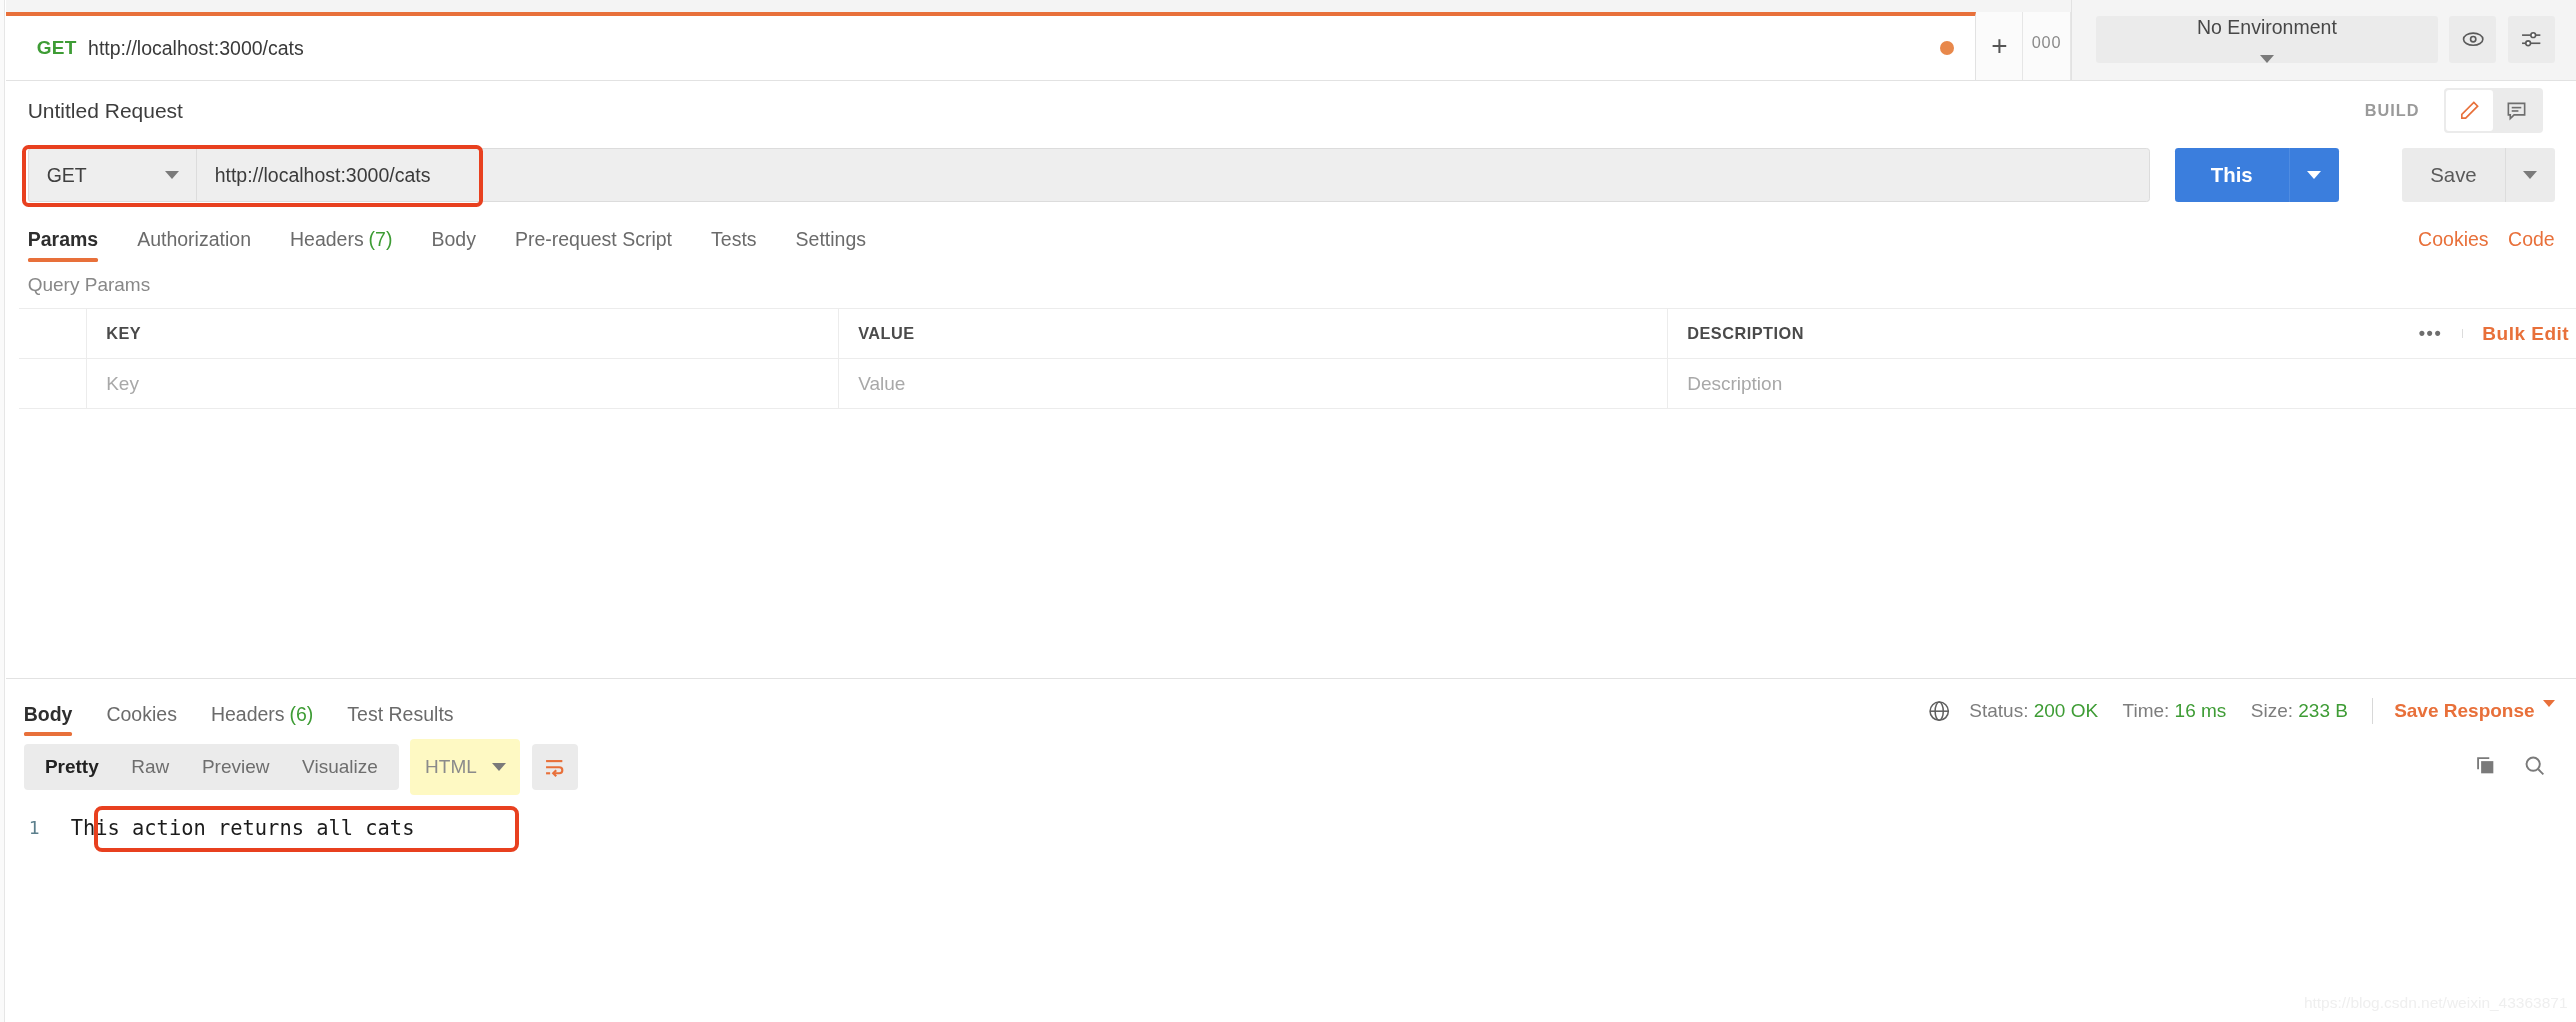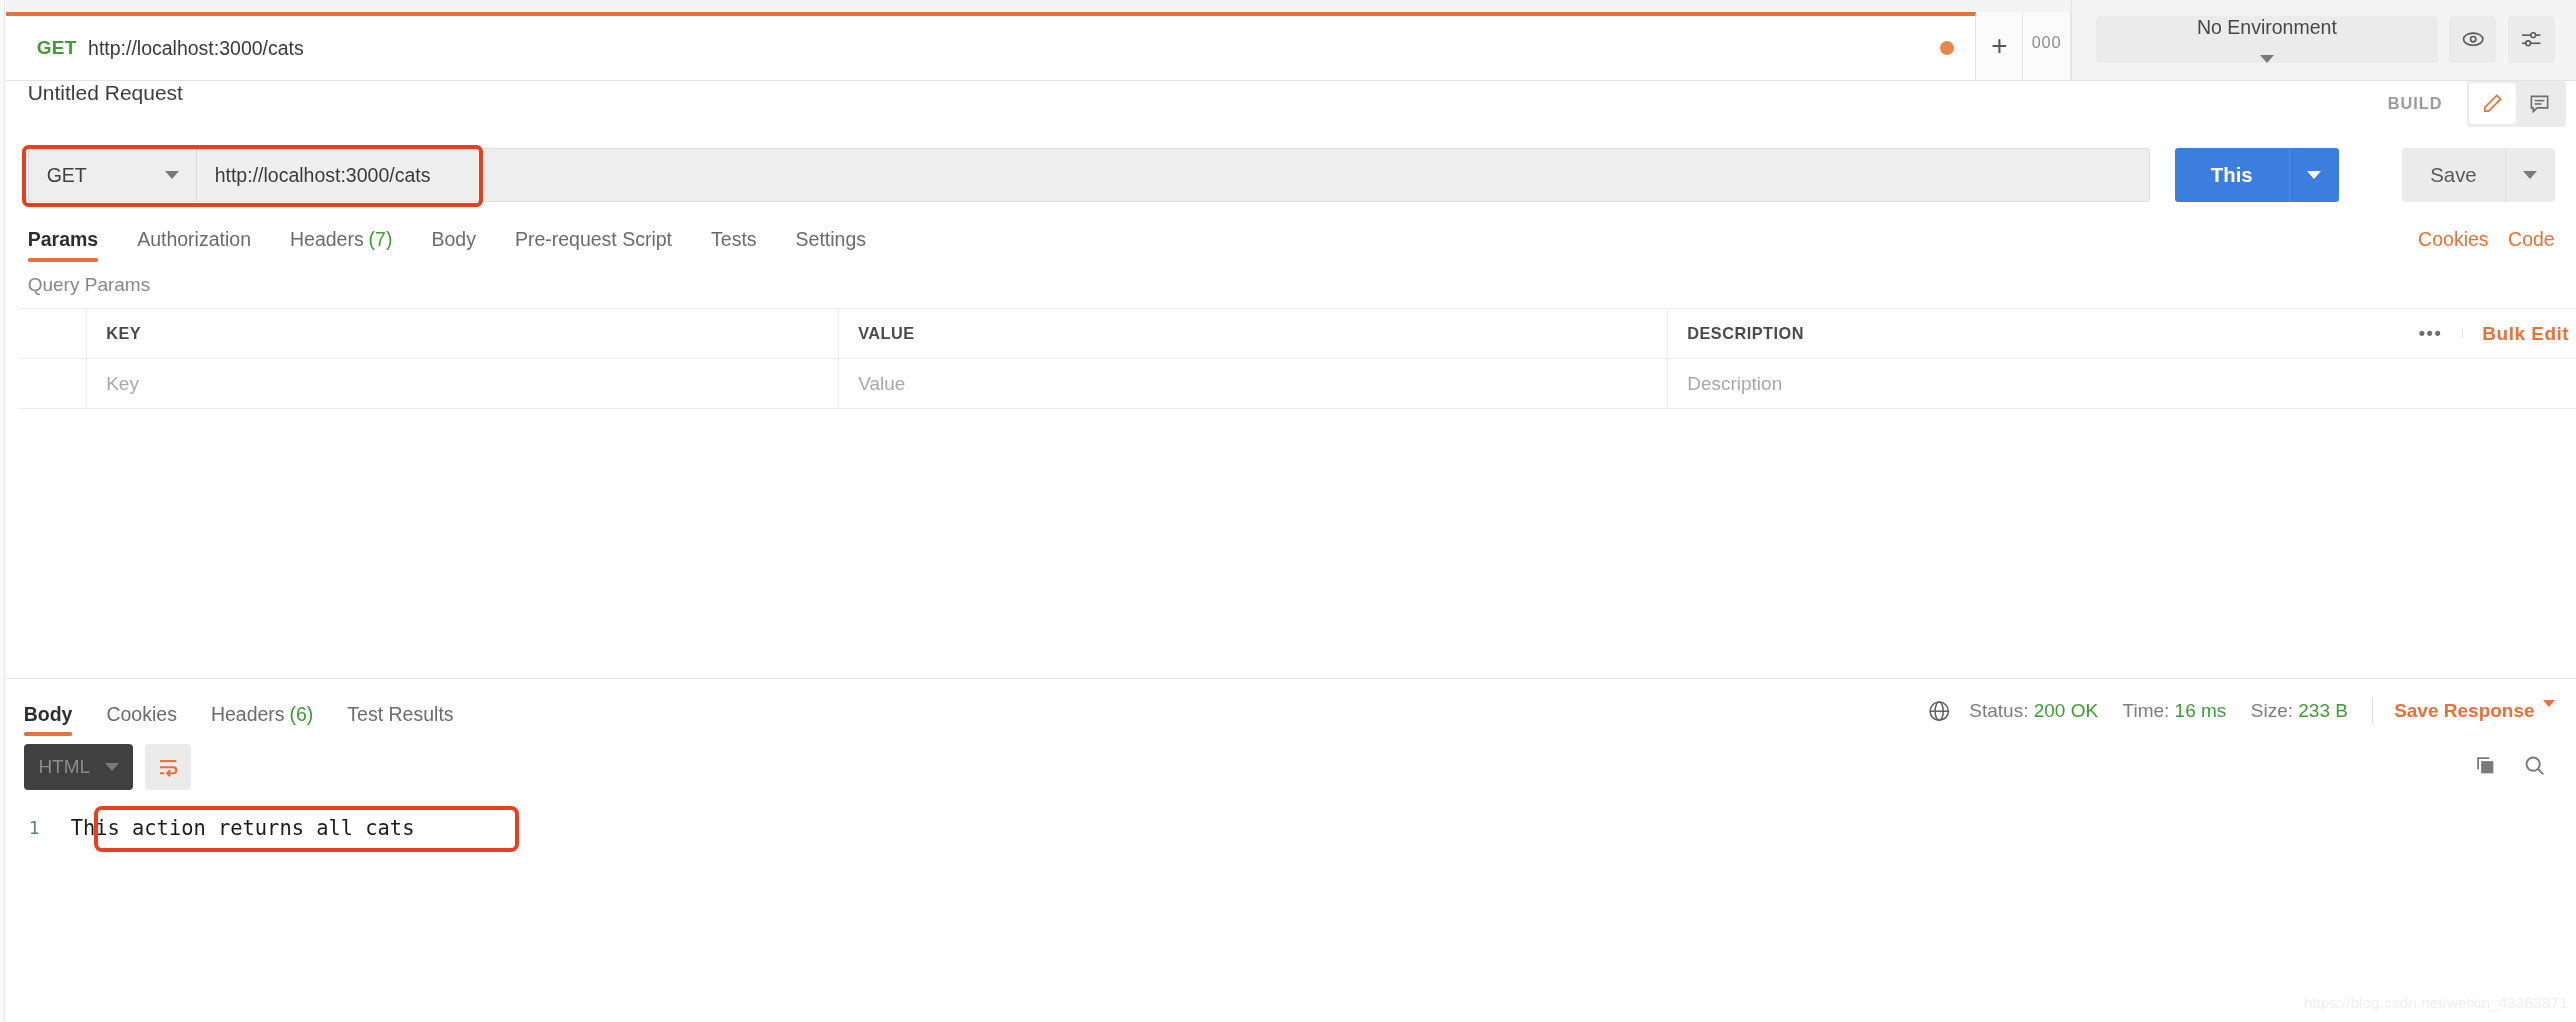--- a/index.html
+++ b/index.html
@@ -75,22 +75,22 @@
   }
   .caret { width:0;height:0;border-left:7.3px solid transparent;border-right:7.3px solid transparent;
            border-top:8.1px solid #7a7a7a; }
   .icon-box {
     width: 47px; height: 47px; background: #ebebeb; border-radius: 3.3px;
     display: flex; align-items: center; justify-content: center;
   }
 
   
   .title-row {
-    height: 59px; display: flex; align-items: flex-start;
-    padding: 0 10px 0 22px; background: #ffffff;
+    height: 59px; display: flex; align-items: center;
+    padding: 0 33px 0 22px; background: #ffffff;
   }
   .page-title { font-size: 21px; color: #3d3d3d; }
   .title-right { margin-left: auto; display: flex; align-items: center; gap: 4.9px; }
   .build-label { font-size: 16.3px; color: #9a9a9a; letter-spacing: 1px; margin-right: 19.5px; font-weight: 600;}
   .seg-icons { display:flex; background:#ebebeb; border-radius:4.1px; padding:2.4px; }
   .seg-ic { width: 47px; height: 41px; display:flex;align-items:center;justify-content:center;border-radius:3.3px; }
   .seg-ic.active { background:#ffffff; }
 
   
   .url-row {
@@ -198,21 +198,21 @@
   .save-response { color:#e8703a; font-size:19px; font-weight:bold; display:flex;align-items:flex-start;gap:8.1px; }
 
   .body-toolbar {
     height: 62px; display: flex; align-items: center;
     padding: 0 21px 0 18px; gap: 11.4px;
   }
   .segctl { display:flex; background:#ebebeb; border-radius:4.1px; height: 46px; align-items:center; padding: 0 4.9px; }
   .segbtn { font-size: 19px; color:#6e6e6e; padding: 0 16.3px; }
   .segbtn.active { color:#222; font-weight:bold; }
   .fmt-select {
-    height: 46px; background:#404040; border-radius:4.1px;
+    height: 56px; background:#fef9c3; border-radius:4.1px;
     display:flex;align-items:center;gap:14.7px; padding: 0 14.7px;
     color:#8b8b8b; font-size:19px;
   }
   .wrap-btn { height:46px;width:46px;background:#ebebeb;border-radius:4.1px;
               display:flex;align-items:center;justify-content:center; }
   .tb-right { margin-left:auto; display:flex; align-items:center; gap: 24.4px; padding-right: 8.1px;}
 
   .code-area { position: relative; padding: 11.4px 0 0 0; }
   .code-line { display:flex; align-items:center; height: 37px; }
   .gutter { width: 47px; text-align:right; padding-right: 13px;
@@ -408,20 +408,26 @@
       </span>
       <span class="meta-div"></span>
       <span class="save-response">
         <span>Save Response</span>
         <span style="width:0;height:0;border-left:6.5px solid transparent;border-right:6.5px solid transparent;border-top:7.3px solid #e8703a;display:inline-block;"></span>
       </span>
     </div>
   </div>
 
   <div class="body-toolbar">
+    <div class="segctl">
+      <span class="segbtn active">Pretty</span>
+      <span class="segbtn">Raw</span>
+      <span class="segbtn">Preview</span>
+      <span class="segbtn">Visualize</span>
+    </div>
     <div class="fmt-select">
       <span>HTML</span>
       <span class="caret"></span>
     </div>
     <div class="wrap-btn">
       <svg width="24.4" height="24.4" viewBox="0 0 24 24" fill="none" stroke="#e8703a" stroke-width="2.1">
         <line x1="4" y1="6" x2="20" y2="6"></line>
         <path d="M4 12h13a3 3 0 0 1 0 6h-5"></path>
         <polyline points="14 15 11 18 14 21"></polyline>
         <line x1="4" y1="18" x2="8" y2="18"></line>

